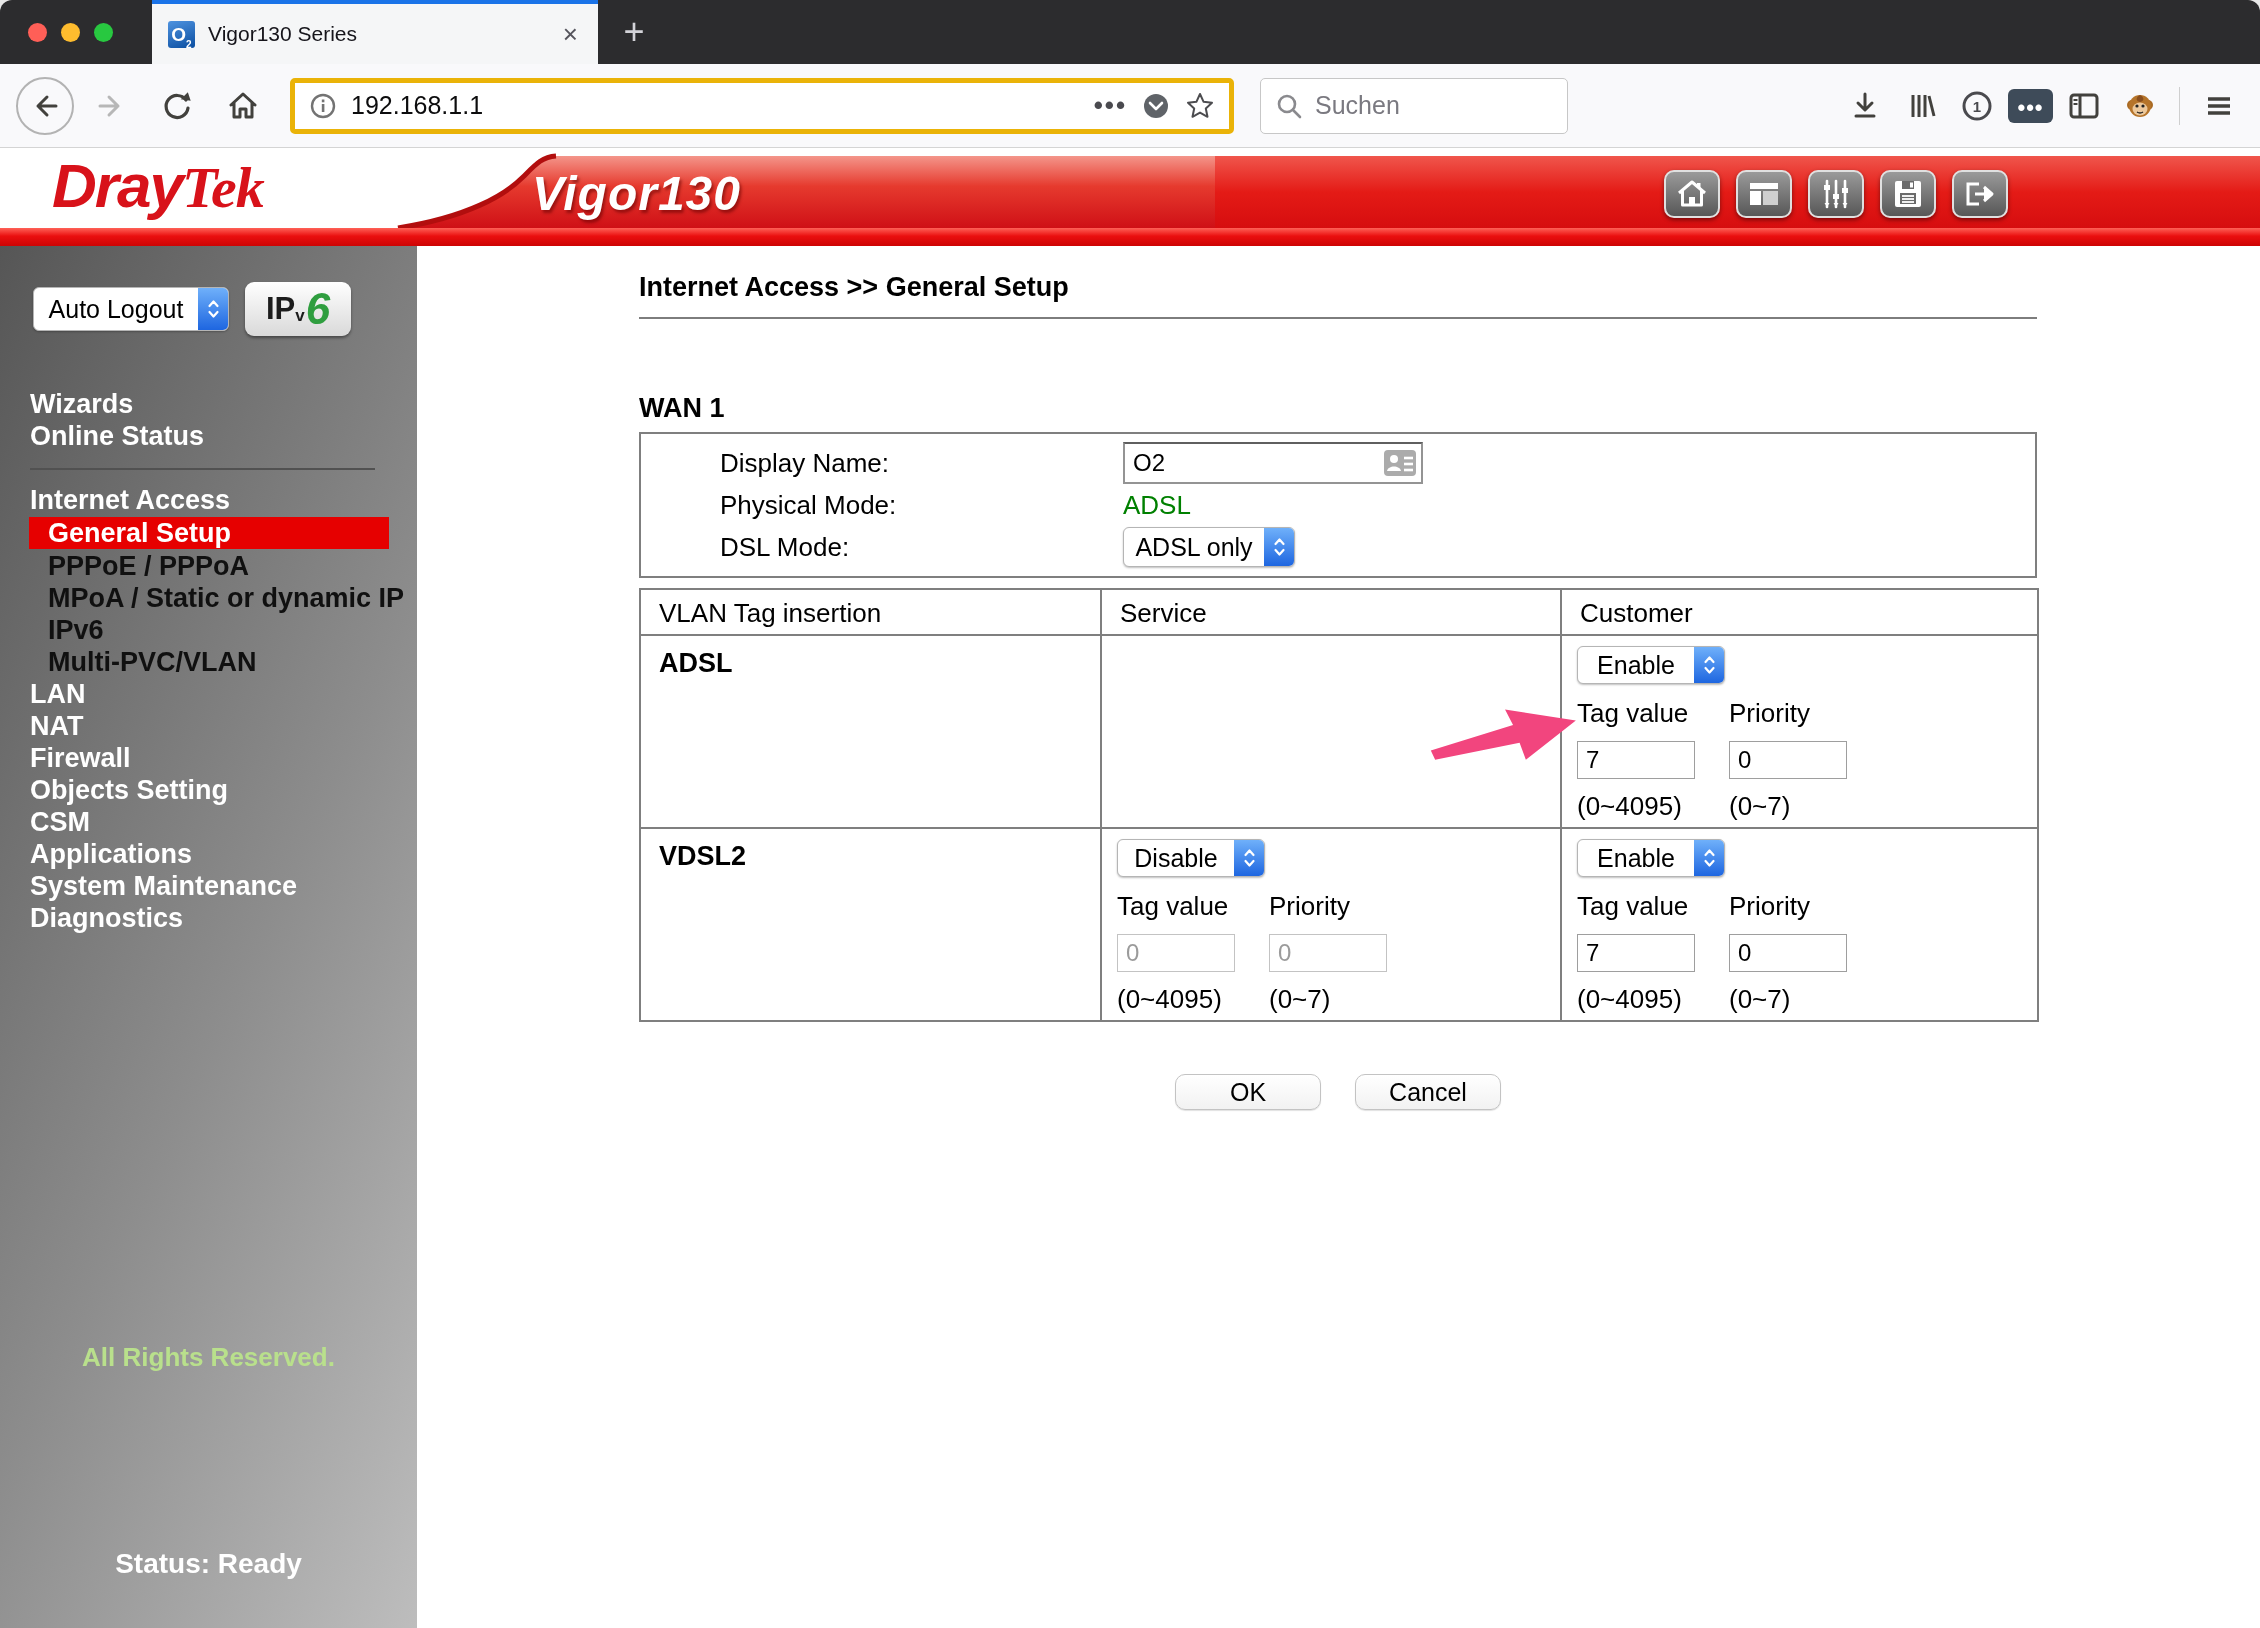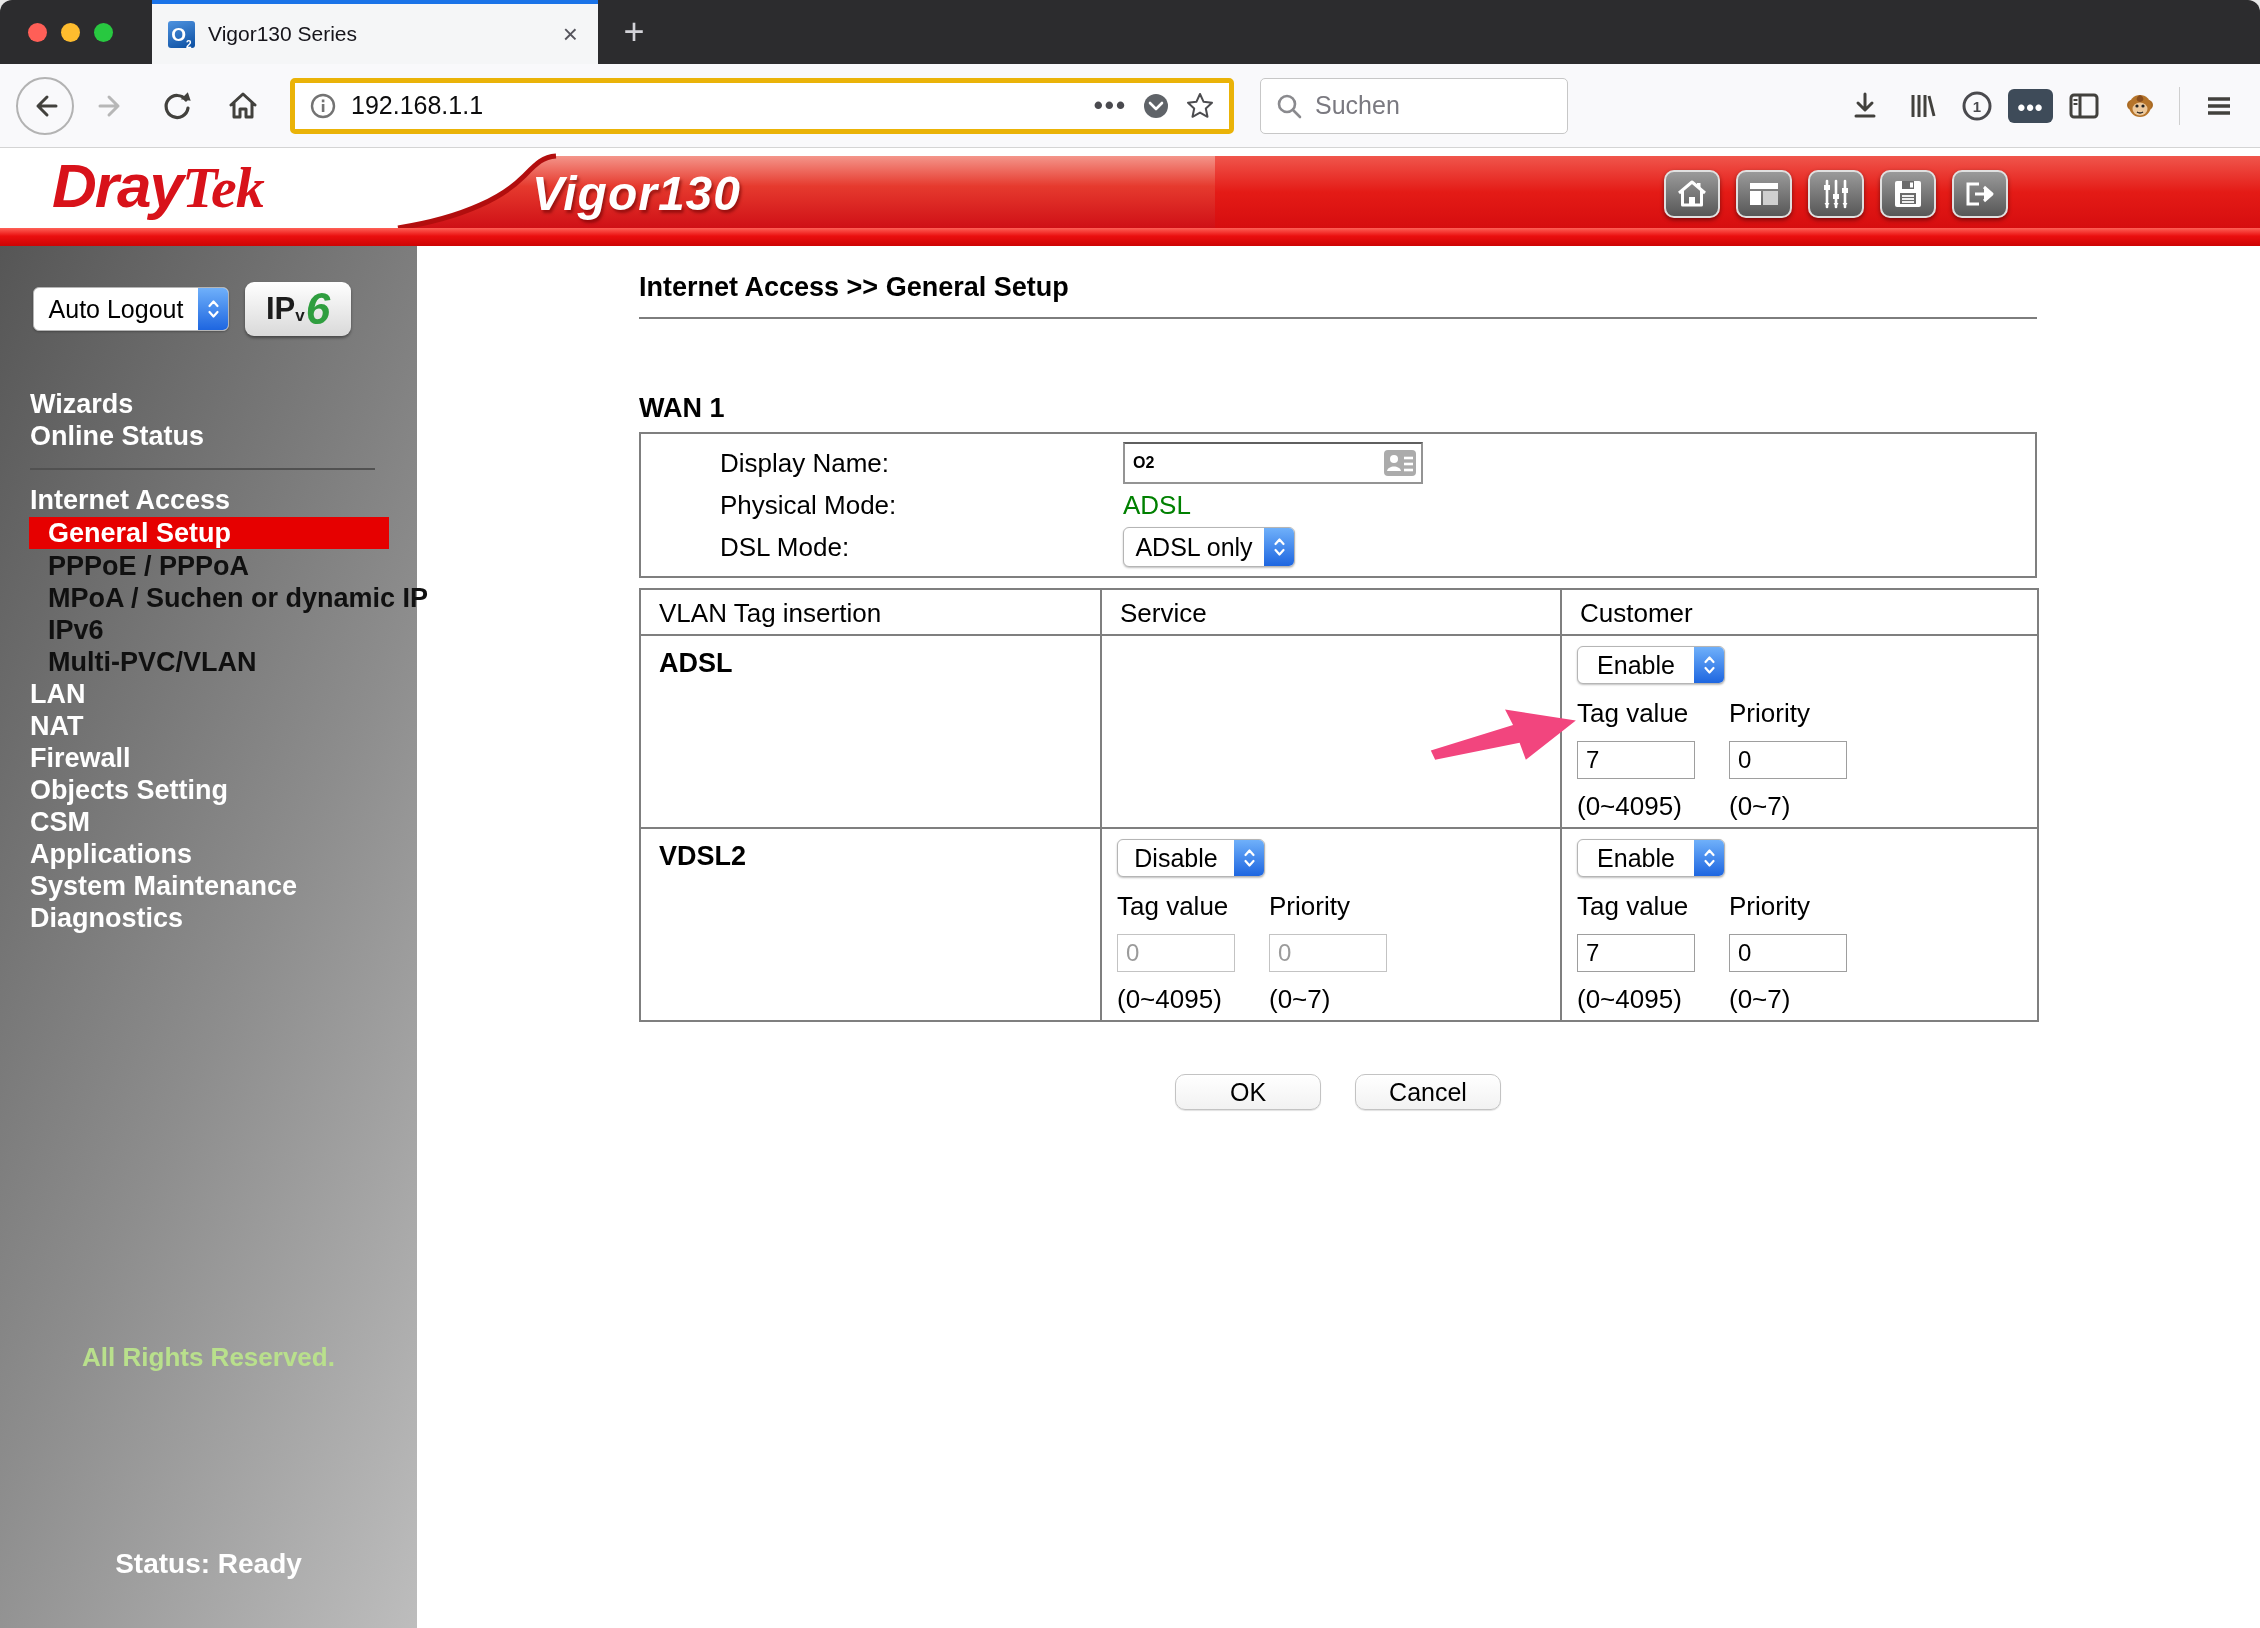--- a/index.html
+++ b/index.html
@@ -67,21 +67,21 @@
   
   .main { flex:1; position:relative; padding:26px 0 0 222px; font-size:26px; color:#000; }
   .breadcrumb { font-size:27px; font-weight:bold; }
   .rule { border:none; border-top:2px solid #7d7d7d; width:1398px; margin-top:14px; }
   .wan-title { margin-top:74px; font-size:27px; font-weight:bold; }
   .wan-box { margin-top:8px; width:1398px; border:2px solid #7f7f7f; padding:8px 0; }
   .wan-row { display:flex; align-items:center; height:42px; }
   .wan-label { width:482px; padding-left:79px; }
   .green { color:#008000; }
   .dn-wrap { width:300px; height:42px; border:2px solid #949494; border-top-color:#5f5f5f; background:#fff; display:flex; align-items:center; padding:0 4px 0 8px; }
-  .dn-wrap input { flex:1; border:none; outline:none; font-size:16px; font-family:"Liberation Sans",sans-serif; min-width:0;font-weight:bold; }
+  .dn-wrap input { flex:1; border:none; outline:none; font-size:24px; font-family:"Liberation Sans",sans-serif; min-width:0; }
   .sel-dsl { width:172px; height:40px; }
   .sel-cell { width:148px; height:38px; }
 
   table.vlan { margin-top:10px; border-collapse:collapse; table-layout:fixed; width:1398px; }
   .vlan th, .vlan td { border:2px solid #7f7f7f; vertical-align:top; text-align:left; }
   .vlan th { font-weight:normal; font-size:26px; height:46px; padding:8px 0 0 18px; }
   .vlan td { height:193px; }
   .rowname { font-size:27px; font-weight:bold; padding:12px 0 0 18px; }
   .cellpad { padding:10px 0 0 15px; }
   .vgrid { display:grid; grid-template-columns:152px 140px; margin-top:14px; }
@@ -315,21 +315,21 @@
             <span class="six">6</span>
         </div>
       </div>
       <nav class="nav">
         <div class="nav-item">Wizards</div>
         <div class="nav-item">Online Status</div>
         <hr class="nav-div">
         <div class="nav-item">Internet Access</div>
         <div class="nav-sub active">General Setup</div>
         <div class="nav-sub">PPPoE / PPPoA</div>
-        <div class="nav-sub">MPoA / Suchen or dynamic IP</div>
+        <div class="nav-sub">MPoA / Static or dynamic IP</div>
         <div class="nav-sub">IPv6</div>
         <div class="nav-sub">Multi-PVC/VLAN</div>
         <div class="nav-item">LAN</div>
         <div class="nav-item">NAT</div>
         <div class="nav-item">Firewall</div>
         <div class="nav-item">Objects Setting</div>
         <div class="nav-item">CSM</div>
         <div class="nav-item">Applications</div>
         <div class="nav-item">System Maintenance</div>
         <div class="nav-item">Diagnostics</div>

